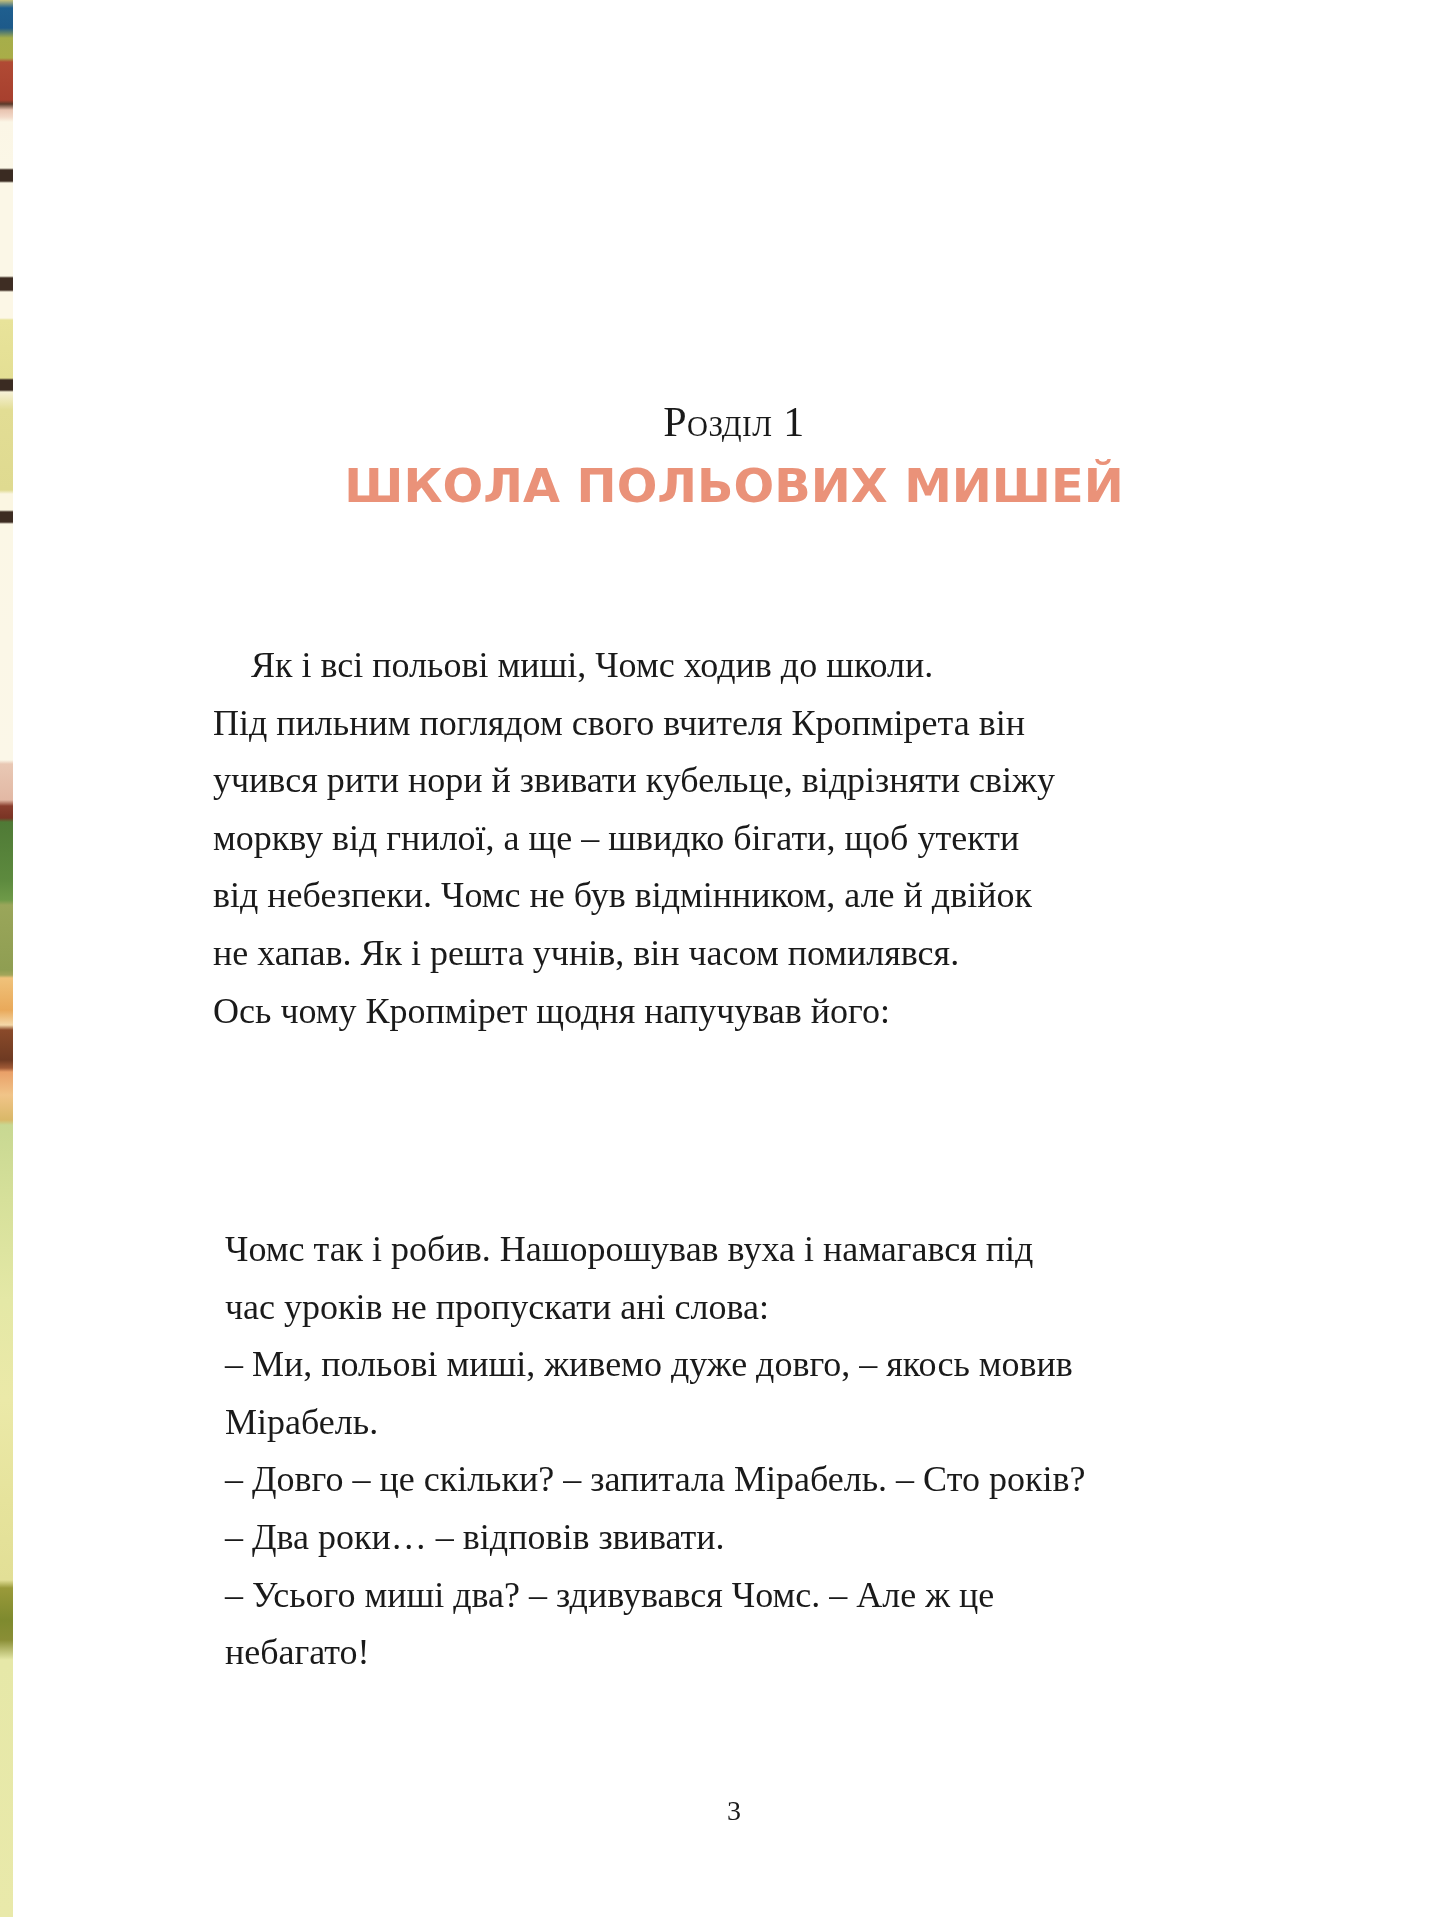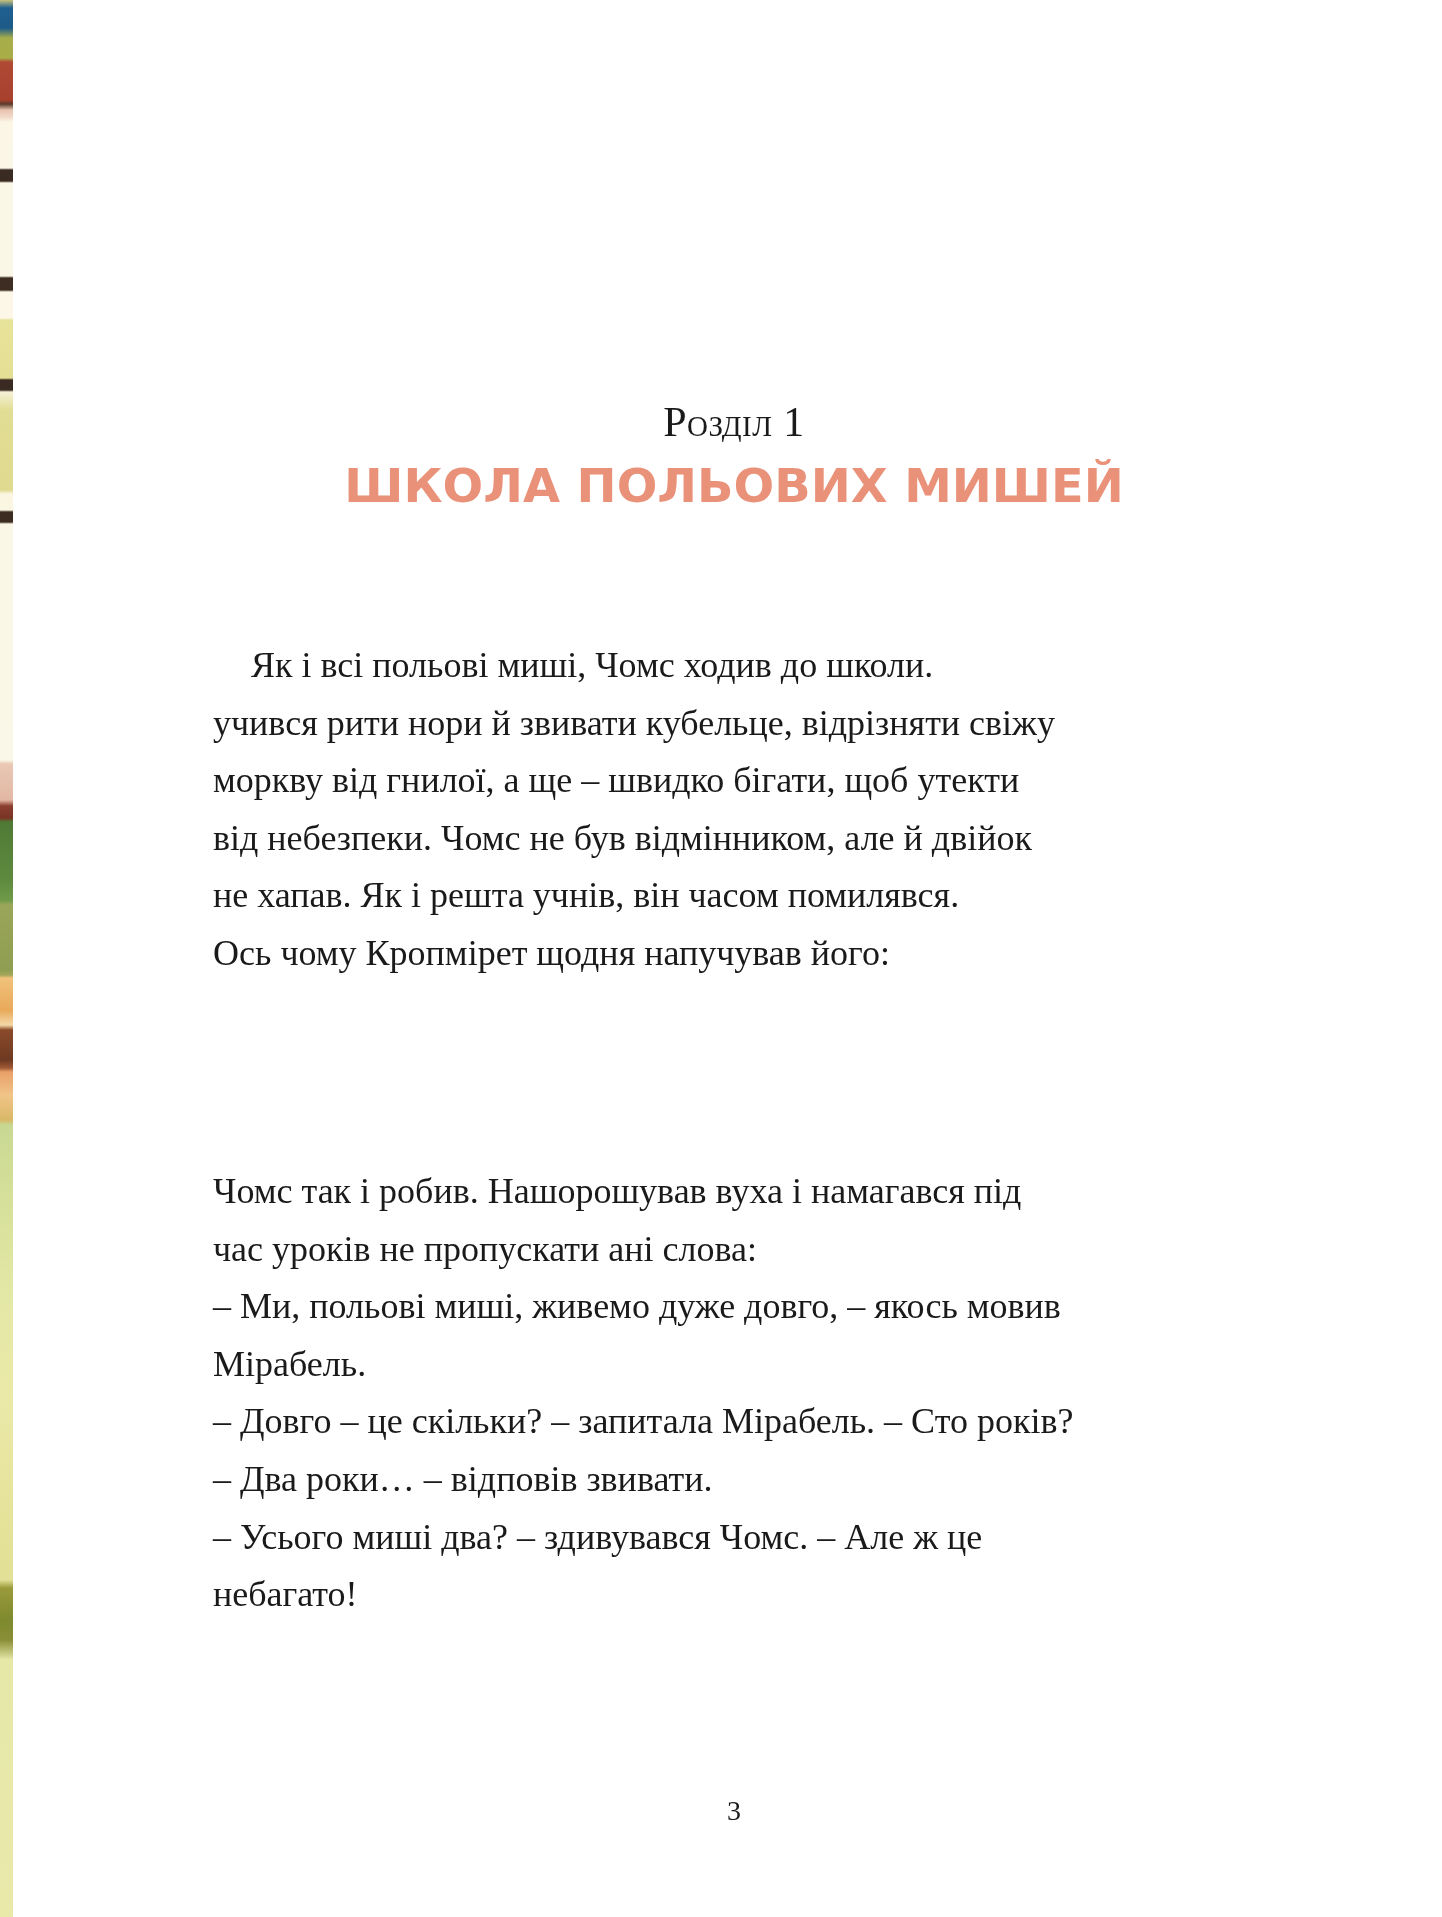--- a/index.html
+++ b/index.html
@@ -50,41 +50,42 @@
     color: #ea9279;
     text-transform: uppercase;
   }
   .body-text {
     position: absolute; left: 200px; width: 1060px;
     font-family: "Liberation Serif", "DejaVu Serif", serif;
     font-size: 36px; line-height: 57.6px;
     color: #1a1a1a;
   }
   .para1 { top: 637px; }
-  .para2 { top: 1163px; }
+  .para2 { top: 1221px; margin-left: 12px; }
   .line { display: block; white-space: nowrap; }
   .line.indent { padding-left: 38px; }
   .page-number {
     position: absolute; top: 1794px; left: 0; width: 1442px;
     text-align: center;
     font-family: "Liberation Serif", "DejaVu Serif", serif;
     font-size: 28px; line-height: 34px; color: #1a1a1a;
   }
 </style>
 </head>
 <body>
 
 <div class="edge-strip"></div>
 
 <div class="page">
   <div class="chapter-label">Розділ 1</div>
   <div class="chapter-title">ШКОЛА ПОЛЬОВИХ МИШЕЙ</div>
 
   <div class="body-text para1">
     <span class="line indent">Як і всі польові миші, Чомс ходив до школи.</span>
+    <span class="line">Під пильним поглядом свого вчителя Кропмірета він</span>
     <span class="line">учився рити нори й звивати кубельце, відрізняти свіжу</span>
     <span class="line">моркву від гнилої, а ще – швидко бігати, щоб утекти</span>
     <span class="line">від небезпеки. Чомс не був відмінником, але й двійок</span>
     <span class="line">не хапав. Як і решта учнів, він часом помилявся.</span>
     <span class="line">Ось чому Кропмірет щодня напучував його:</span>
   </div>
 
   <div class="body-text para2">
     <span class="line">Чомс так і робив. Нашорошував вуха і намагався під</span>
     <span class="line">час уроків не пропускати ані слова:</span>

